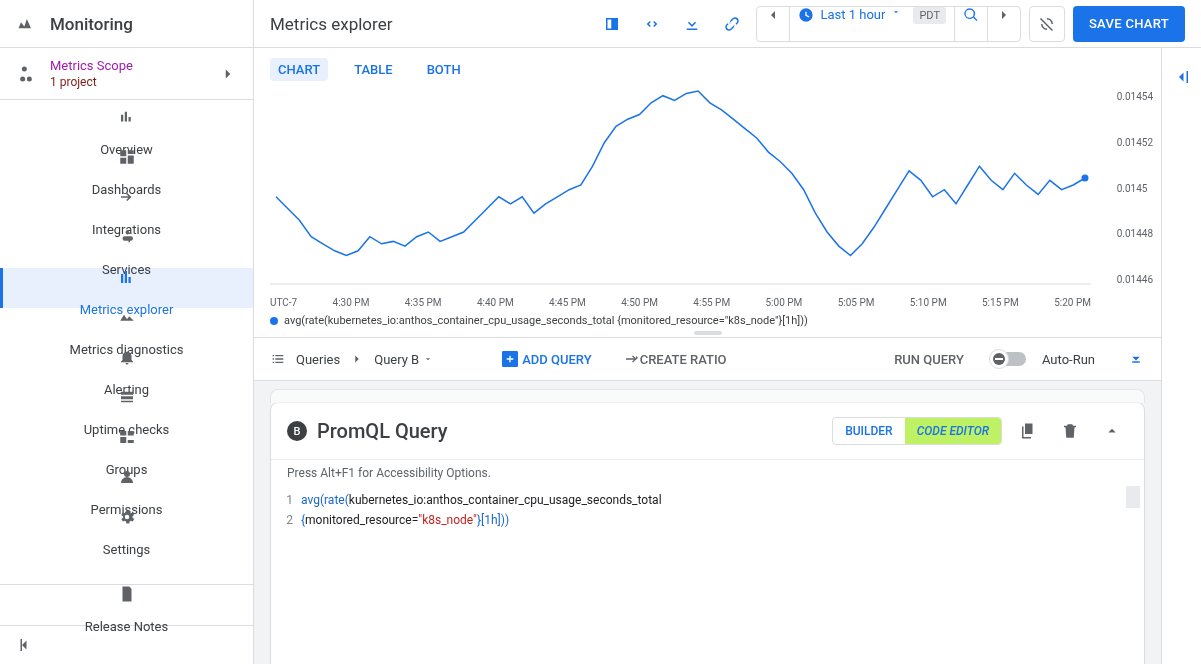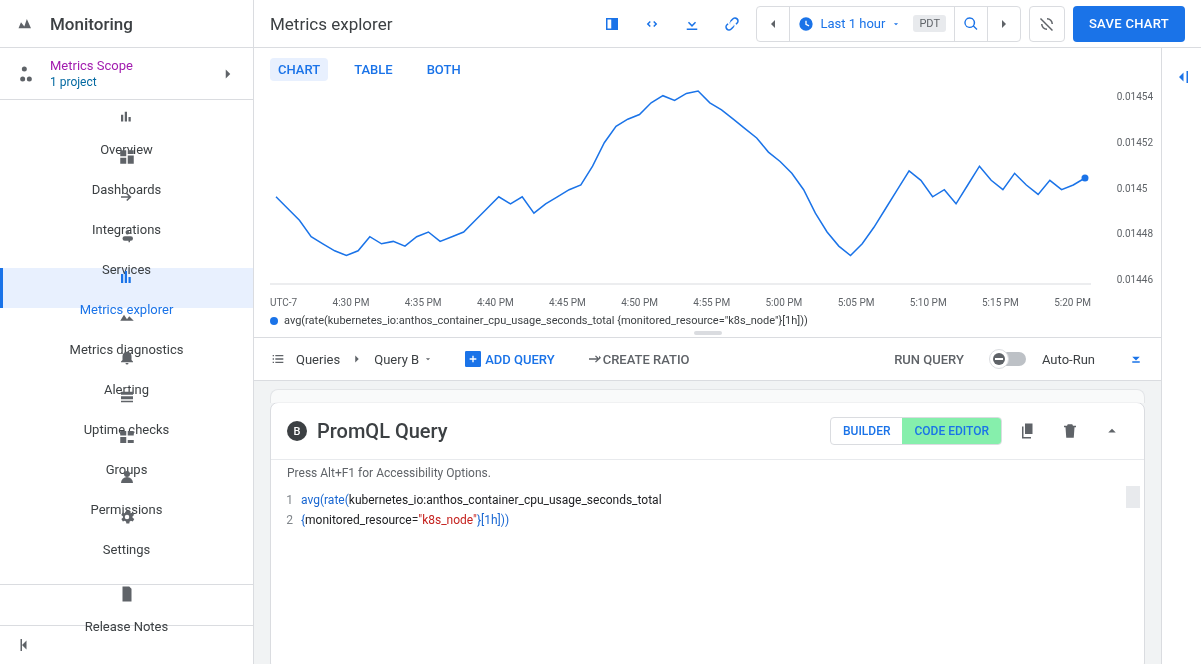--- a/index.html
+++ b/index.html
@@ -4,72 +4,72 @@
 <style>
 * { margin: 0; padding: 0; box-sizing: border-box; font-family: "Google Sans", Roboto, Arial, sans-serif; }
 body { background: #fff; color: #3c4043; font-size: 13px; overflow: hidden; }
 .app { display: flex; height: 664px; width: 1201px; }
 .sidebar { width: 254px; border-right: 1px solid #dadce0; display: flex; flex-direction: column; }
 .sidebar-header { display: flex; align-items: center; height: 48px; padding: 0 16px; gap: 14px; border-bottom: 1px solid #dadce0; }
 .sidebar-title { font-size: 17px; font-weight: 500; color: #3c4043; text-align: center; }
 .scope-row { display: flex; align-items: center; padding: 10px 16px; gap: 14px; border-bottom: 1px solid #dadce0; cursor: pointer; }
 .scope-text { flex: 1; }
 .scope-title { font-size: 13px; color: #a21caf; }
-.scope-sub { font-size: 12px; color: #0369a1; margin-top: 2px; }
+.scope-sub { font-size: 12px; color: #7f1d1d; margin-top: 2px; }
 .nav { flex: 1; padding-top: 8px; overflow-y: auto; }
 .nav-item { display: flex; align-items: center; height: 40px; padding: 0 16px; gap: 16px; color: #3c4043; font-size: 13px; cursor: pointer; flex-direction: column; }
 .nav-item.active { background: #e8f0fe; color: #1a73e8; border-left: 3px solid #1a73e8; padding-left: 13px; }
 .nav-item.active .nav-icon svg { fill: #1a73e8; }
 .nav-icon { width: 20px; height: 20px; display: flex; align-items: center; justify-content: center; }
 .nav-icon svg { fill: #5f6368; }
 .sidebar-footer { border-top: 1px solid #dadce0; }
 .collapse-row { padding: 10px 16px; border-top: 1px solid #dadce0; }
 .main { flex: 1; display: flex; flex-direction: column; min-width: 0; }
 .topbar { display: flex; align-items: center; height: 48px; padding: 0 16px; gap: 8px; border-bottom: 1px solid #dadce0; }
 .page-title { font-size: 17px; color: #3c4043; margin-right: auto; }
 .icon-btn { width: 32px; height: 32px; display: inline-flex; align-items: center; justify-content: center; border-radius: 4px; cursor: pointer; color: #1a73e8; }
 .icon-btn.gray { color: #5f6368; }
 .time-group { display: flex; align-items: center; border: 1px solid #dadce0; border-radius: 4px; height: 36px; }
-.time-group .seg { padding: 0 8px; height: 100%; display: flex; align-items: center; border-left: 1px solid #dadce0; cursor: pointer; }
+.time-group .seg { padding: 0 8px; height: 100%; display: flex; align-items: flex-start; border-left: 1px solid #dadce0; cursor: pointer; }
 .time-group .seg:first-child { border-left: none; }
 .time-main { color: #1a73e8; font-size: 13px; display: flex; align-items: center; gap: 6px; }
 .tz-badge { background: #e8eaed; color: #5f6368; font-size: 11px; padding: 2px 6px; border-radius: 3px; margin-left: 6px; }
 .box-btn { border: 1px solid #dadce0; border-radius: 4px; height: 36px; width: 36px; display: inline-flex; align-items: center; justify-content: center; cursor: pointer; }
 .save-btn { background: #1a73e8; color: #fff; border: none; border-radius: 4px; height: 36px; padding: 0 16px; font-size: 13px; font-weight: 500; cursor: pointer; letter-spacing: 0.3px; }
 .content { flex: 1; display: flex; min-height: 0; }
 .center { flex: 1; display: flex; flex-direction: column; min-width: 0; }
 .side-collapse { width: 40px; border-left: 1px solid #dadce0; display: flex; justify-content: center; padding-top: 20px; }
 .tabs-row { display: flex; align-items: center; padding: 10px 16px 4px; gap: 18px; }
 .tab { font-size: 13px; font-weight: 500; color: #1a73e8; cursor: pointer; padding: 4px 8px; border-radius: 4px; }
 .tab.active { background: #e8f0fe; }
 .chart-area { position: relative; height: 210px; padding: 0 70px 0 16px; }
 .y-labels { position: absolute; right: 8px; top: 0; height: 200px; display: flex; flex-direction: column; justify-content: space-between; font-size: 10px; color: #5f6368; text-align: left; padding-top: 6px; margin-left: 8px; }
 .chart-svg { width: 100%; height: 200px; }
 .x-labels { display: flex; justify-content: space-between; padding: 2px 70px 0 16px; font-size: 10px; color: #5f6368; }
 .legend-row { display: flex; align-items: center; gap: 6px; padding: 6px 16px 2px; font-size: 11px; color: #3c4043; }
 .legend-dot { width: 8px; height: 8px; border-radius: 50%; background: #1a73e8; }
 .drag-handle { display: flex; justify-content: center; padding: 2px 0; }
 .drag-handle div { width: 28px; height: 4px; background: #dadce0; border-radius: 2px; }
 .query-bar { display: flex; align-items: center; height: 44px; padding: 0 16px; border-top: 1px solid #dadce0; border-bottom: 1px solid #dadce0; gap: 10px; font-size: 13px; }
-.qb-link { color: #1a73e8; font-weight: 500; cursor: pointer; display: flex; align-items: center; gap: 4px; }
+.qb-link { color: #1a73e8; font-weight: 500; cursor: pointer; display: flex; align-items: center; gap: 4px; margin-left: 37px; }
 .qb-gray { color: #5f6368; font-weight: 500; display: flex; align-items: center; }
 .spacer { flex: 1; }
 .toggle { width: 34px; height: 14px; background: #bdc1c6; border-radius: 10px; position: relative; cursor: pointer; }
 .toggle .knob { width: 20px; height: 20px; background: #fff; border: 1px solid #dadce0; border-radius: 50%; position: absolute; top: -3px; left: -3px; display: flex; align-items: center; justify-content: center; }
 .toggle .knob::after { content: ""; width: 12px; height: 12px; background: #5f6368; border-radius: 50%; }
 .toggle .knob .dash { position: absolute; width: 8px; height: 2px; background: #fff; }
 .panel-wrap { flex: 1; padding: 8px 16px; background: #f1f3f4; overflow: auto; }
 .panel-spacer-top { height: 14px; background: #fff; border: 1px solid #dadce0; border-radius: 8px 8px 0 0; border-bottom: none; margin-bottom: -1px; opacity: 0.6;}
 .panel { background: #fff; border: 1px solid #dadce0; border-radius: 8px; }
 .panel-head { display: flex; align-items: center; padding: 12px 16px; gap: 10px; }
 .badge-b { width: 20px; height: 20px; background: #3c4043; color: #fff; border-radius: 50%; font-size: 11px; display: flex; align-items: center; justify-content: center; font-weight: 500; }
 .panel-title { font-size: 20px; font-weight: 500; }
 .seg-toggle { display: flex; border: 1px solid #dadce0; border-radius: 4px; overflow: hidden; margin-left: 46px; }
 .seg-toggle .sbtn { padding: 6px 12px; font-size: 12px; font-weight: 500; color: #1a73e8; cursor: pointer; }
-.seg-toggle .sbtn.active { background: #86efac; }
+.seg-toggle .sbtn.active { background: #bef264; font-style: italic; }
 .editor-hint { padding: 6px 16px; font-size: 12px; color: #5f6368; border-top: 1px solid #e8eaed;}
 .code-editor { display: flex; font-family: "Roboto Mono", Menlo, monospace; font-size: 12px; padding: 4px 0 140px 0; position: relative; }
 .gutter { width: 30px; text-align: right; padding-right: 8px; color: #80868b; user-select: none; }
 .gutter div { line-height: 20px; }
 .code { flex: 1; line-height: 20px; white-space: pre; color: #3c4043; }
 .tk-fn { color: #1967d2; }
 .tk-kw { color: #202124; }
 .tk-str { color: #c5221f; }
 .tk-br { color: #1967d2; }
 svg { display: block; }

